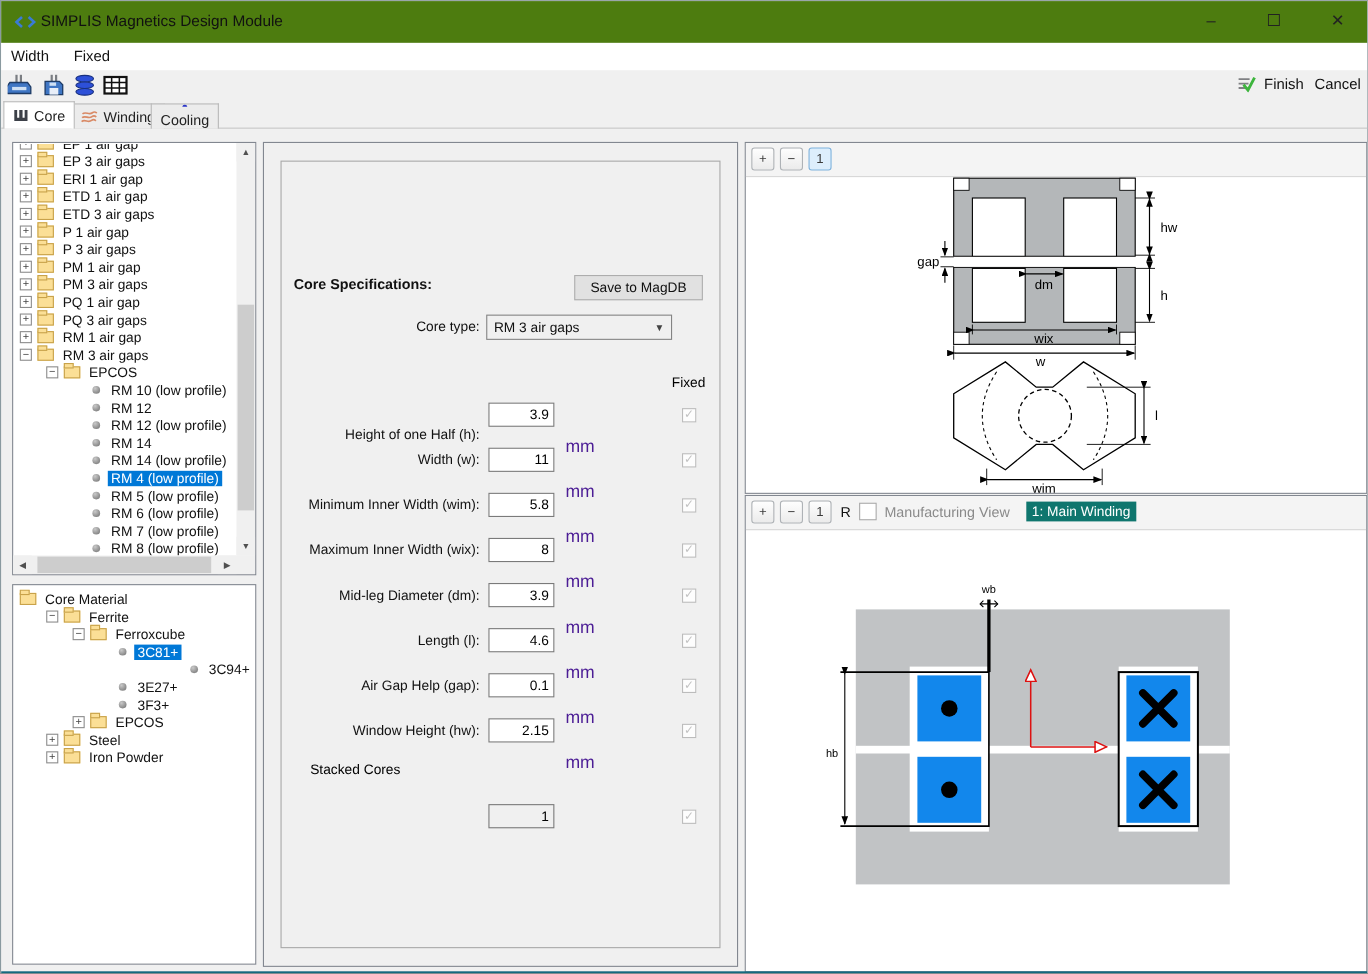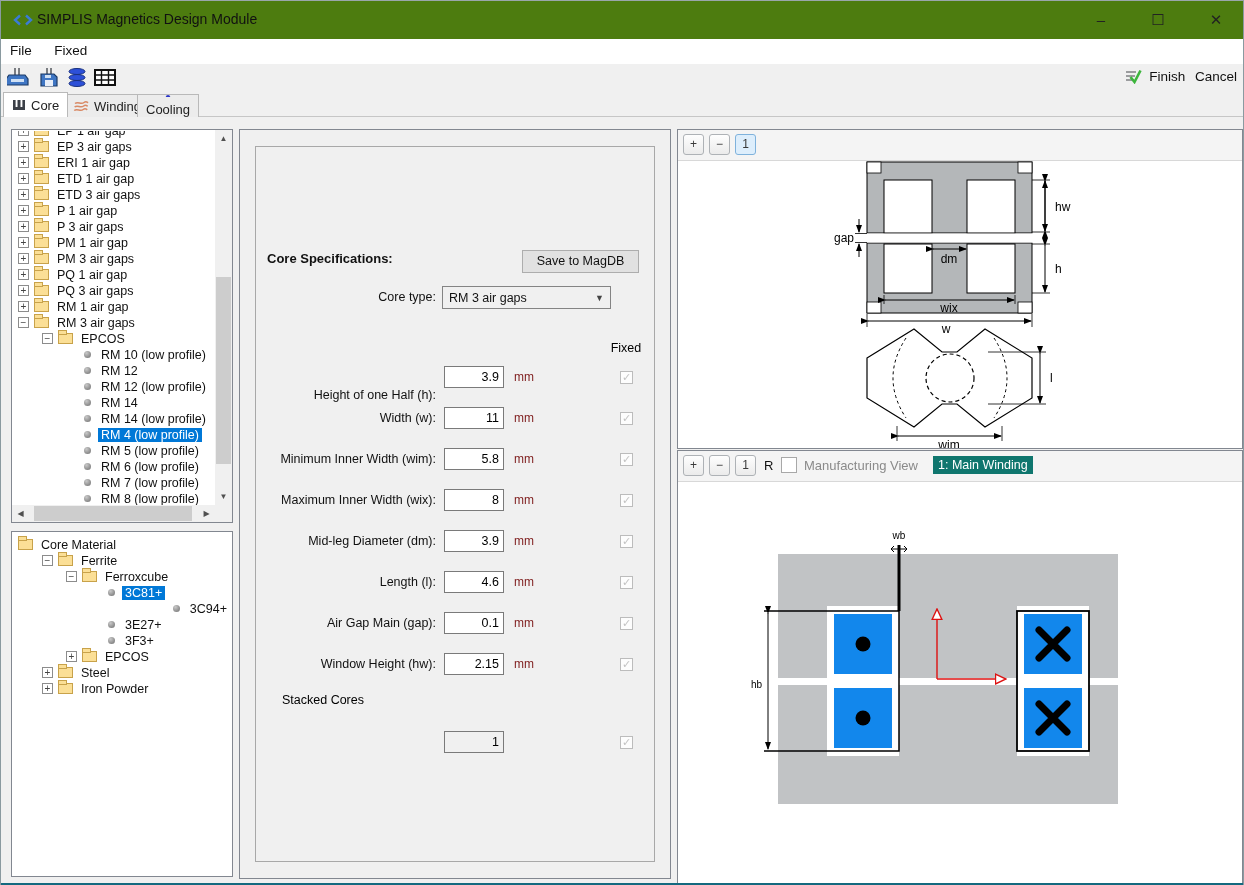--- a/index.html
+++ b/index.html
@@ -41,21 +41,21 @@
   
   .sbv{position:absolute;background:#f0f0f0;}
   .sbarrow{position:absolute;width:17px;height:17px;font-size:8px;color:#505050;text-align:center;line-height:17px;background:#f0f0f0;}
   .sbthumb{position:absolute;background:#cdcdcd;}
   
   #formtitle{font-size:13px;font-weight:bold;color:#111;}
   .btn{background:#e1e1e1;border:1px solid #adadad;font-size:12.5px;color:#111;text-align:center;box-sizing:border-box;}
   .flabel{position:absolute;left:0;width:196px;text-align:right;font-size:12.5px;color:#111;}
   .finput{position:absolute;width:60px;height:22px;border:1px solid #7a7a7a;background:#fff;font-size:12.5px;
           text-align:right;padding:0 4px 0 0;box-sizing:border-box;font-family:"Liberation Sans",sans-serif;}
-  .funit{position:absolute;font-size:12px;color:#7f1d1d;}
+  .funit{position:absolute;font-size:16px;color:#4c1d95;margin-top:28px;}
   .fcheck{position:absolute;width:13px;height:13px;background:#fdfdfd;border:1px solid #bcbcbc;box-sizing:border-box;
           font-size:11px;line-height:11px;color:#c3c3c3;text-align:center;}
   .dropdown{position:absolute;background:#f0f0f0;border:1px solid #848484;box-sizing:border-box;font-size:12.5px;
             color:#111;padding:3px 6px;display:flex;justify-content:space-between;align-items:center;}
   .chev{font-size:9px;color:#444;}
   
   .viewbar{position:absolute;left:0;top:0;right:0;height:30px;background:#f4f4f4;border-bottom:1px solid #d8d8d8;}
   .zbtn{position:absolute;top:4px;width:21px;height:21px;border:1px solid #aeb2b6;border-radius:3px;
         background:linear-gradient(#fefefe,#ebebeb);text-align:center;line-height:19px;font-size:12px;color:#3a3a3a;box-sizing:border-box;}
   .zbtn.hl{border:1px solid #7fb2dc;background:#ddeefc;}
@@ -75,21 +75,21 @@
       <path d="M7,1.5 L2,6 L7,10.5" fill="none" stroke="#3a7bd5" stroke-width="2.4"></path>
       <path d="M13,1.5 L18,6 L13,10.5" fill="none" stroke="#3a7bd5" stroke-width="2.4"></path>
     </svg>
     <div id="apptitle" class="abs">SIMPLIS Magnetics Design Module</div>
     <div class="wbtn abs" style="left:1077px;">–</div>
     <div class="wbtn abs" style="left:1134px;">☐</div>
     <div class="wbtn abs" style="left:1192px;">✕</div>
   </div>
 
   <div id="menubar" class="abs">
-    <span class="menuitem">File</span>
+    <span class="menuitem">Width</span>
     <span class="menuitem">Fixed</span>
   </div>
 
   <div id="toolbar" class="abs">
     <svg class="tbicon abs" style="left:6px;" viewBox="0 0 24 21">
       <rect x="7" y="1" width="2" height="7" fill="#7a7d82"></rect>
         <rect x="11" y="1" width="2" height="7" fill="#7a7d82"></rect>
       <path d="M2,8 h16 l3,4 v6 h-22 v-6 z" fill="#3f76c4" stroke="#1d3b66" stroke-width="1.2"></path>
       <rect x="4" y="12" width="13" height="3" fill="#cfe0f4"></rect>
     </svg>
@@ -242,21 +242,21 @@
           <span class="funit" style="left: 274px; top: 404px;">mm</span>
           <div class="fcheck" style="left: 380px; top: 405px;">✓</div>
         </div>
         <div>
           <div class="flabel" style="top: 445px;">Length (l):</div>
           <input class="finput" value="4.6" style="left: 204px; top: 441px;">
           <span class="funit" style="left: 274px; top: 445px;">mm</span>
           <div class="fcheck" style="left: 380px; top: 446px;">✓</div>
         </div>
         <div>
-          <div class="flabel" style="top: 486px;">Air Gap Main (gap):</div>
+          <div class="flabel" style="top: 486px;">Air Gap Help (gap):</div>
           <input class="finput" value="0.1" style="left: 204px; top: 482px;">
           <span class="funit" style="left: 274px; top: 486px;">mm</span>
           <div class="fcheck" style="left: 380px; top: 487px;">✓</div>
         </div>
         <div>
           <div class="flabel" style="top: 527px;">Window Height (hw):</div>
           <input class="finput" value="2.15" style="left: 204px; top: 523px;">
           <span class="funit" style="left: 274px; top: 527px;">mm</span>
           <div class="fcheck" style="left: 380px; top: 528px;">✓</div>
         </div>

